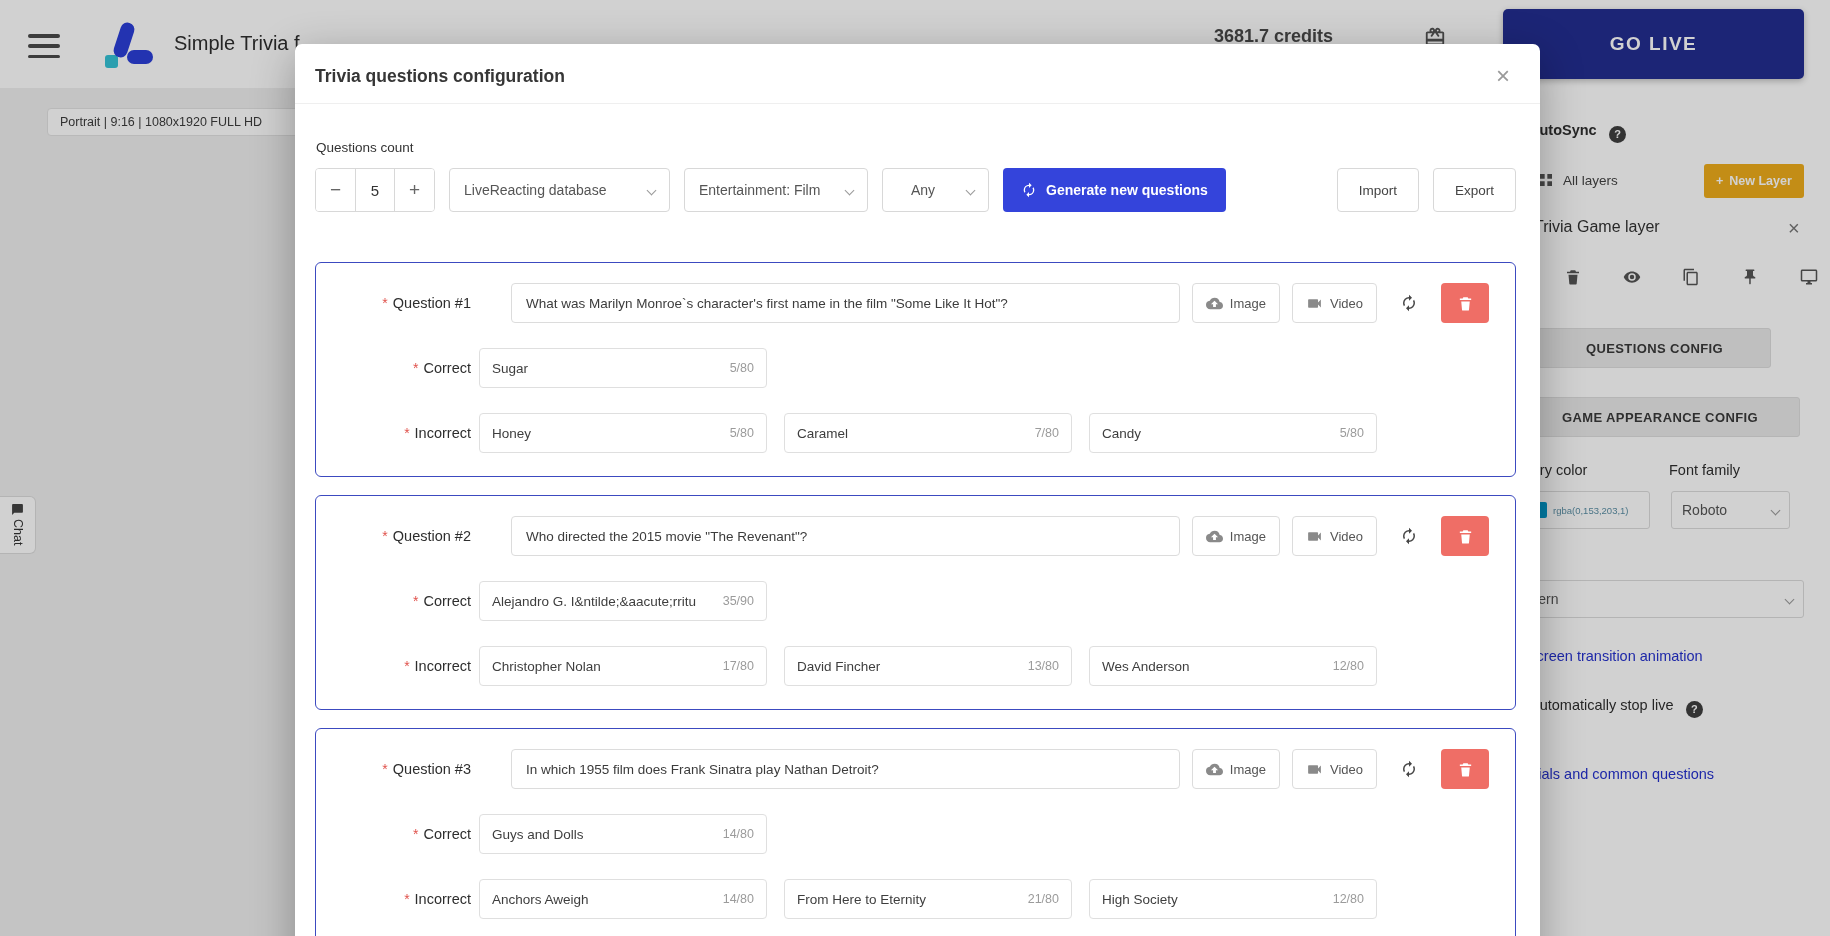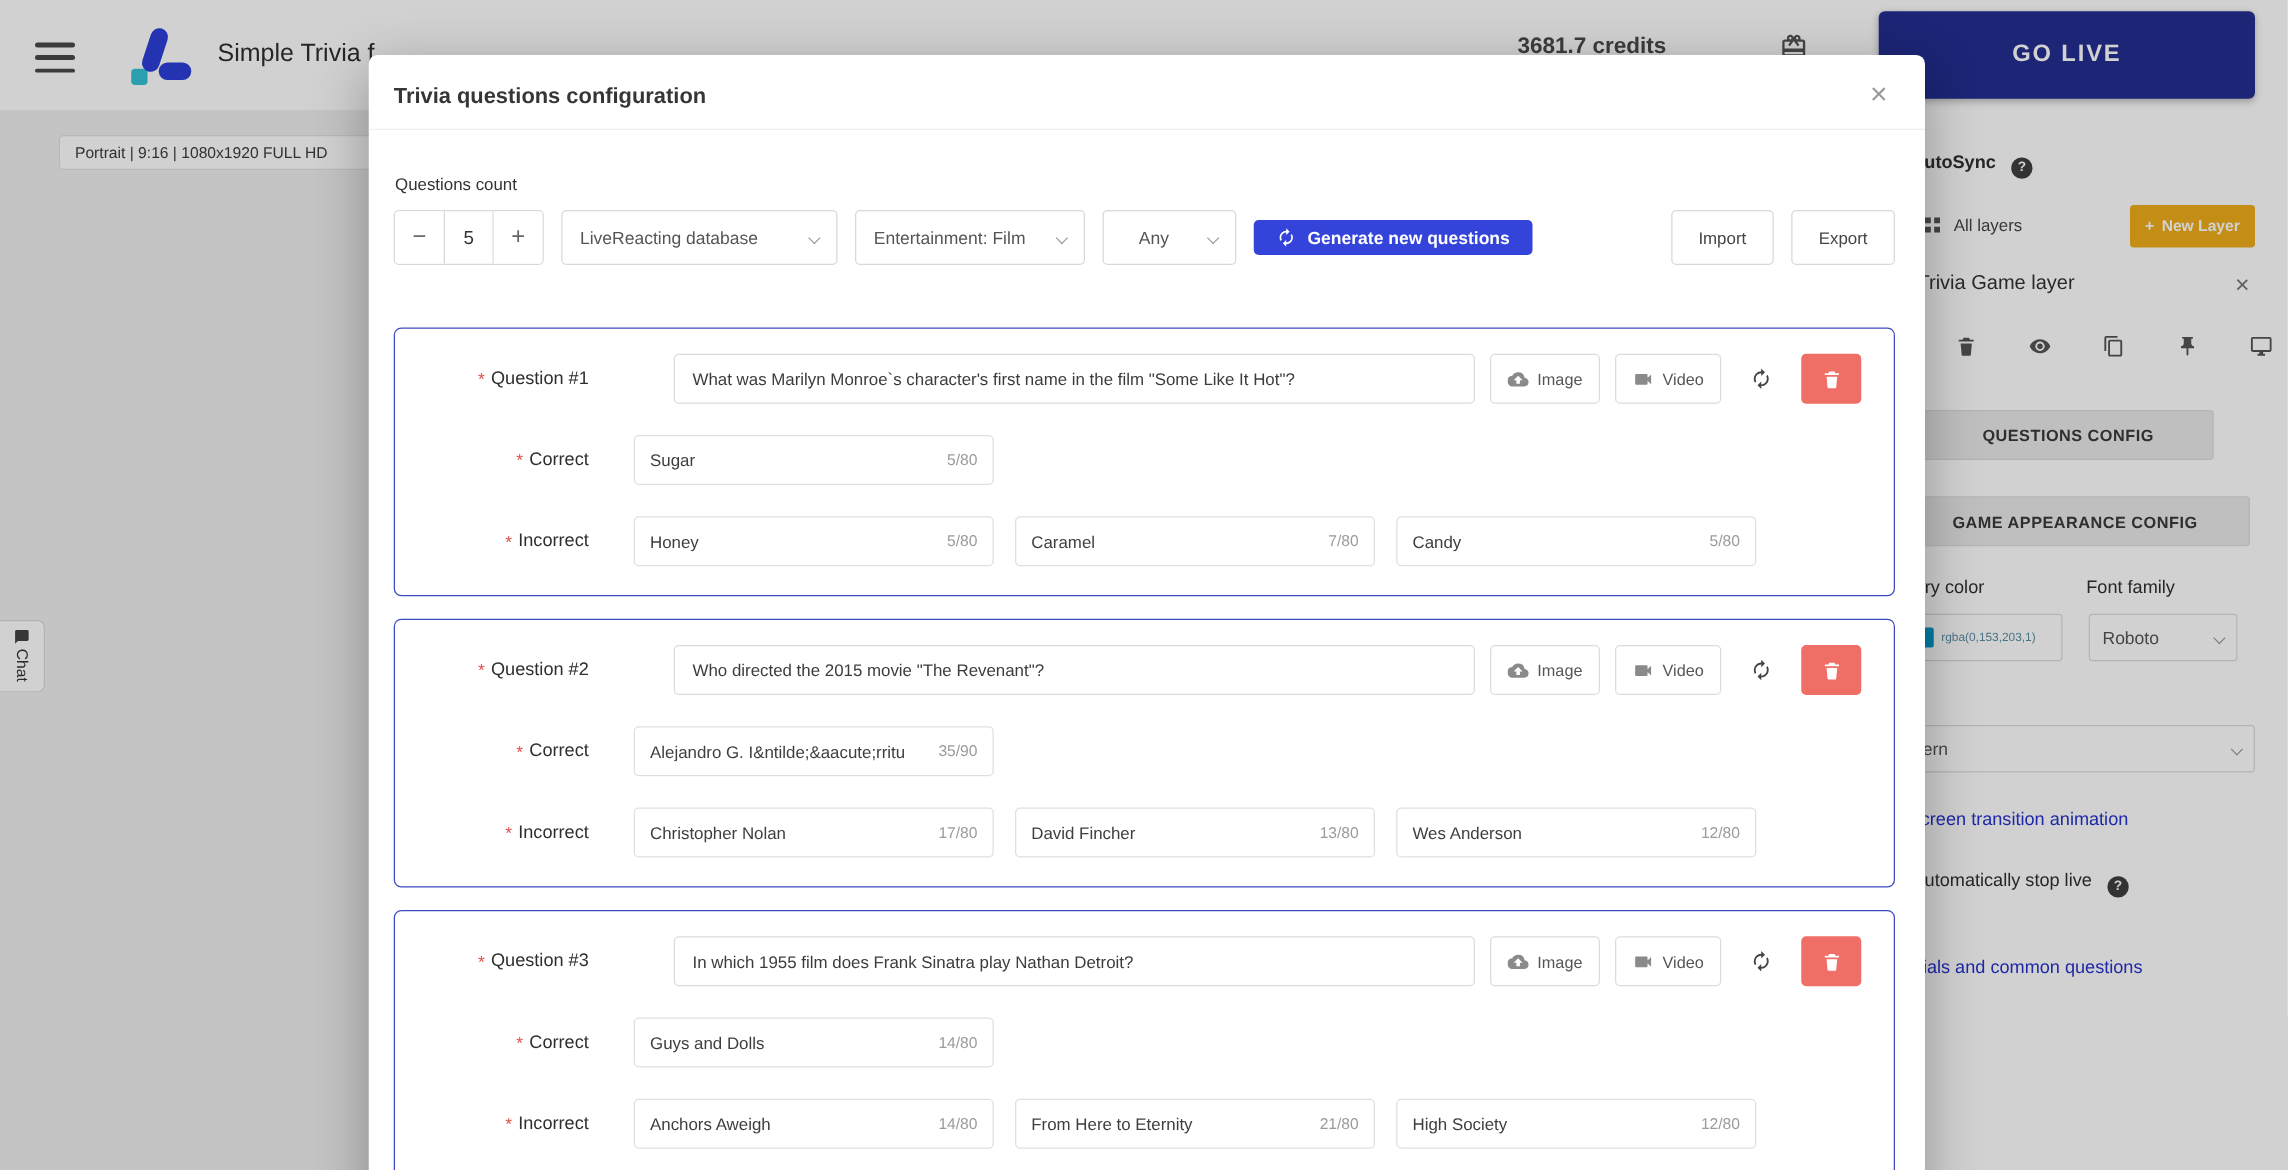--- a/index.html
+++ b/index.html
@@ -1,18 +1,18 @@
 <!DOCTYPE html>
 <html><head>
 <meta charset="utf-8">
 <style>
   * { margin:0; padding:0; box-sizing:border-box; }
   html,body { width:1830px; height:936px; }
   body { font-family:"Liberation Sans", sans-serif; background:#e5e5e5; }
-  .app { position:relative; width:1830px; height:936px; overflow:hidden; background:#a3a3a3; }
+  .app { position:relative; width:1830px; height:936px; overflow:hidden; background:#a21caf; }
 
   
   .topbar { position:absolute; top:0; left:0; right:0; height:88px; background:#ffffff; }
   .hamburger { position:absolute; left:28px; top:34px; width:32px; height:24px; display:flex; flex-direction:column; justify-content:space-between; cursor:pointer; }
   .hamburger span { display:block; height:3.5px; background:#4a4a4a; border-radius:2px; }
   .logo { position:absolute; left:103px; top:20px; width:50px; height:50px; }
   .logo .bar-v { position:absolute; left:14px; top:2px; width:14px; height:36px; background:#2b3fd8; border-radius:7px; transform:rotate(18deg); }
   .logo .bar-h { position:absolute; left:24px; top:30px; width:26px; height:14px; background:#2b3fd8; border-radius:7px; }
   .logo .dot { position:absolute; left:2px; bottom:2px; width:13px; height:13px; background:#35c3d6; border-radius:3px; }
   .apptitle { position:absolute; left:174px; top:32px; font-size:20px; color:#2f2f2f; white-space:nowrap; }
@@ -53,28 +53,28 @@
   .m-title { font-size:17.5px; font-weight:bold; color:#363636; }
   .m-close { position:absolute; right:30px; top:20px; font-size:24px; color:#9a9a9a; background:none; border:none; cursor:pointer; line-height:1; font-family:inherit; }
 
   .qcount-label { margin:36px 0 12px 21px; font-size:13.5px; color:#333; }
   .controls { display:flex; align-items:center; gap:14px; margin:13px 24px 0 20px; height:44px; }
   .stepper { display:flex; height:44px; border:1px solid #d8d8d8; border-radius:4px; overflow:hidden; background:#fff; }
   .step-btn { width:39px; background:#fff; border:none; font-size:19px; color:#666; cursor:pointer; font-family:inherit; }
   .step-val { width:40px; display:flex; align-items:center; justify-content:center; font-size:15px; color:#333; border-left:1px solid #d8d8d8; border-right:1px solid #d8d8d8; }
   .select { display:flex; align-items:center; height:44px; border:1px solid #d8d8d8; border-radius:4px; background:#fff; padding:0 14px; font-size:14px; color:#555; cursor:pointer; gap:12px; }
   .sel-220 { width:221px; } .sel-184 { width:184px; } .sel-107 { width:107px;padding-left:28px; }
-  .gen-btn { display:flex; align-items:center; gap:9px; height:28px; padding:0 18px; background:#3444db; border:none; border-radius:4px; color:#fff; font-family:inherit; font-size:14px; font-weight:bold; cursor:pointer; }
+  .gen-btn { display:flex; align-items:center; gap:9px; height:44px; padding:0 18px; background:#3444db; border:none; border-radius:4px; color:#fff; font-family:inherit; font-size:14px; font-weight:bold; cursor:pointer; }
   .gen-btn svg { width:16px; height:16px; }
   .spacer { flex:1; }
   .io-btn { height:44px; padding:0 21px; background:#fff; border:1px solid #d8d8d8; border-radius:4px; font-family:inherit; font-size:13.5px; color:#444; cursor:pointer; }
 
   .cards { margin-top:50px; }
   .qcard { border:1px solid #3c4ac0; border-radius:6px; margin:0 24px 18px 20px; padding:20px 26px 0 0; }
-  .crow { display:grid; grid-template-columns:155px 1fr; column-gap:36px; margin-bottom:25px; }
+  .crow { display:grid; grid-template-columns:155px 1fr; column-gap:8px; margin-bottom:25px; }
   .crow:last-child { margin-bottom:23px; }
   .qlabel { display:flex; align-items:center; justify-content:flex-end; height:40px; font-size:14.5px; color:#2e2e2e; white-space:nowrap; }
   .qlabel::before { content:"*"; color:#e0524c; margin-right:5px; font-size:14px; }
   .qmain { display:flex; align-items:center; gap:12px;margin-left:32px; }
   .qtext { flex:1; display:flex; align-items:center; height:40px; border:1px solid #dcdcdc; border-radius:4px; background:#fff; padding:0 14px; font-size:13.5px; color:#3c3c3c; white-space:nowrap; overflow:hidden; cursor:text; }
   .gbtn { display:flex; align-items:center; gap:7px; height:40px; padding:0 13px; background:#fff; border:1px solid #dcdcdc; border-radius:4px; font-family:inherit; font-size:13px; color:#555; cursor:pointer; flex:none; }
   .gbtn svg { width:17px; height:17px; color:#8a8a8a; }
   .rbtn { width:40px; height:40px; display:flex; align-items:center; justify-content:center; background:none; border:none; color:#454545; cursor:pointer; flex:none; }
   .rbtn svg { width:18px; height:18px; }
   .dbtn { width:48px; height:40px; display:flex; align-items:center; justify-content:center; background:#ef6e66; border:none; border-radius:4px; color:#fff; cursor:pointer; flex:none; }

